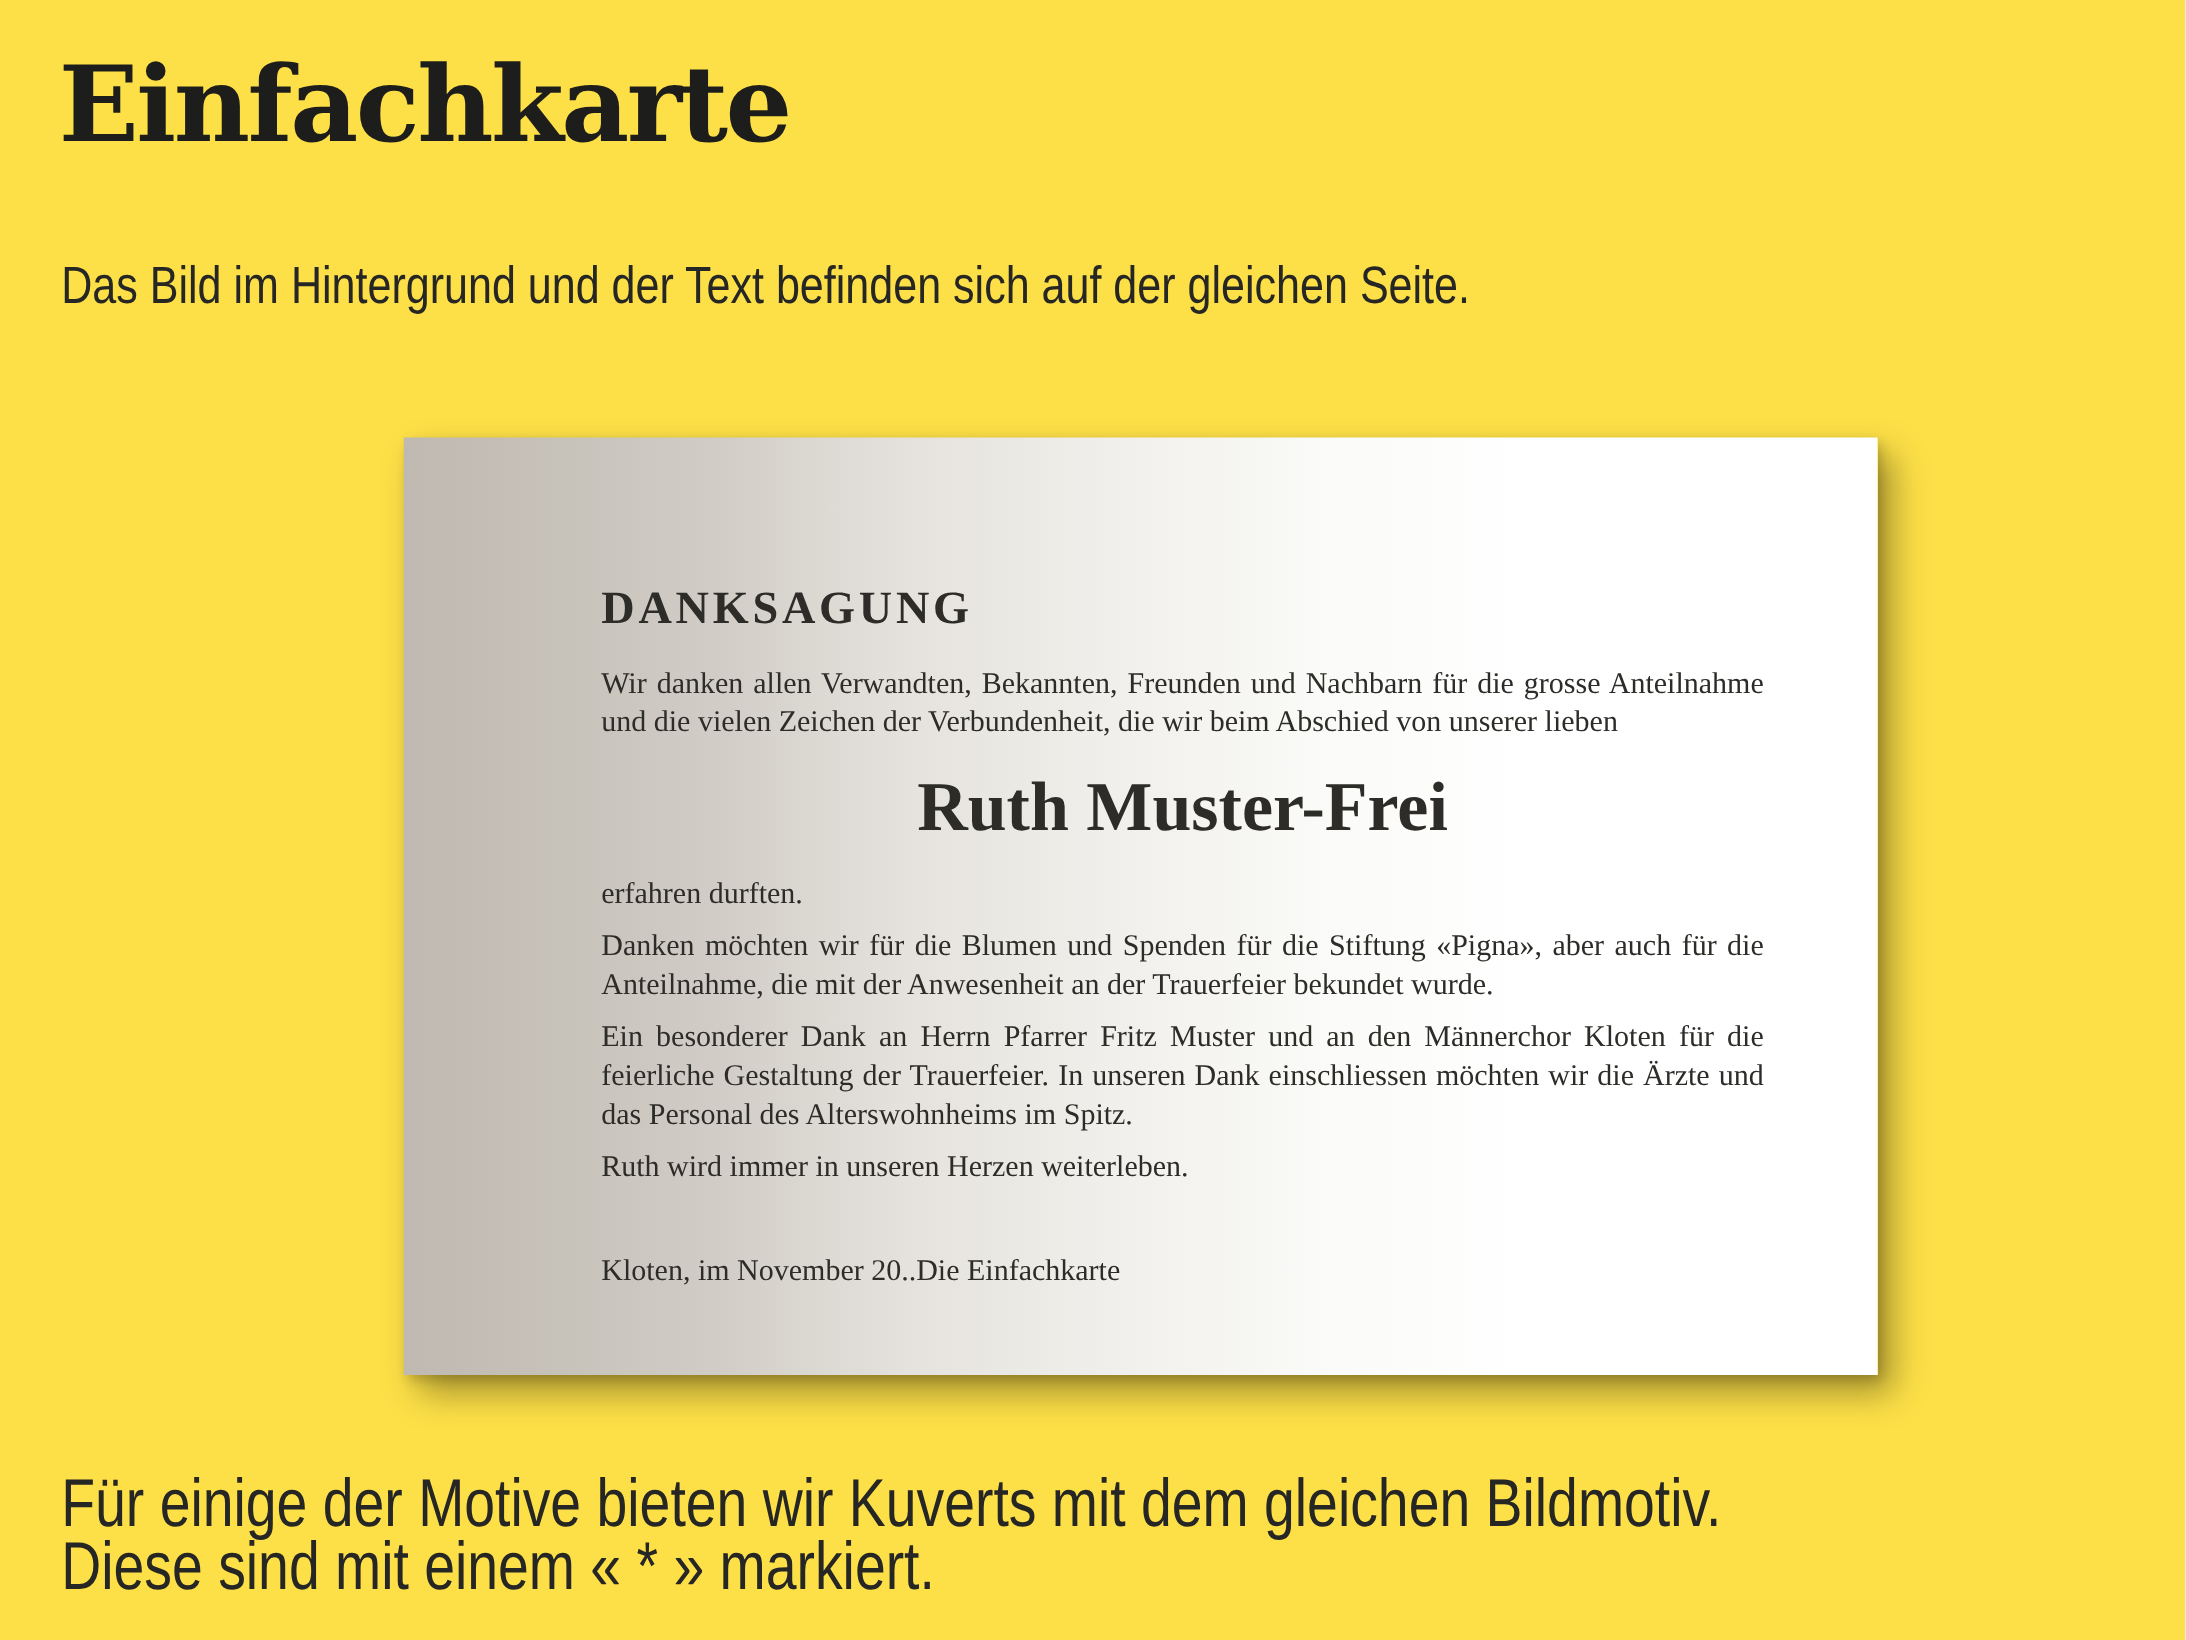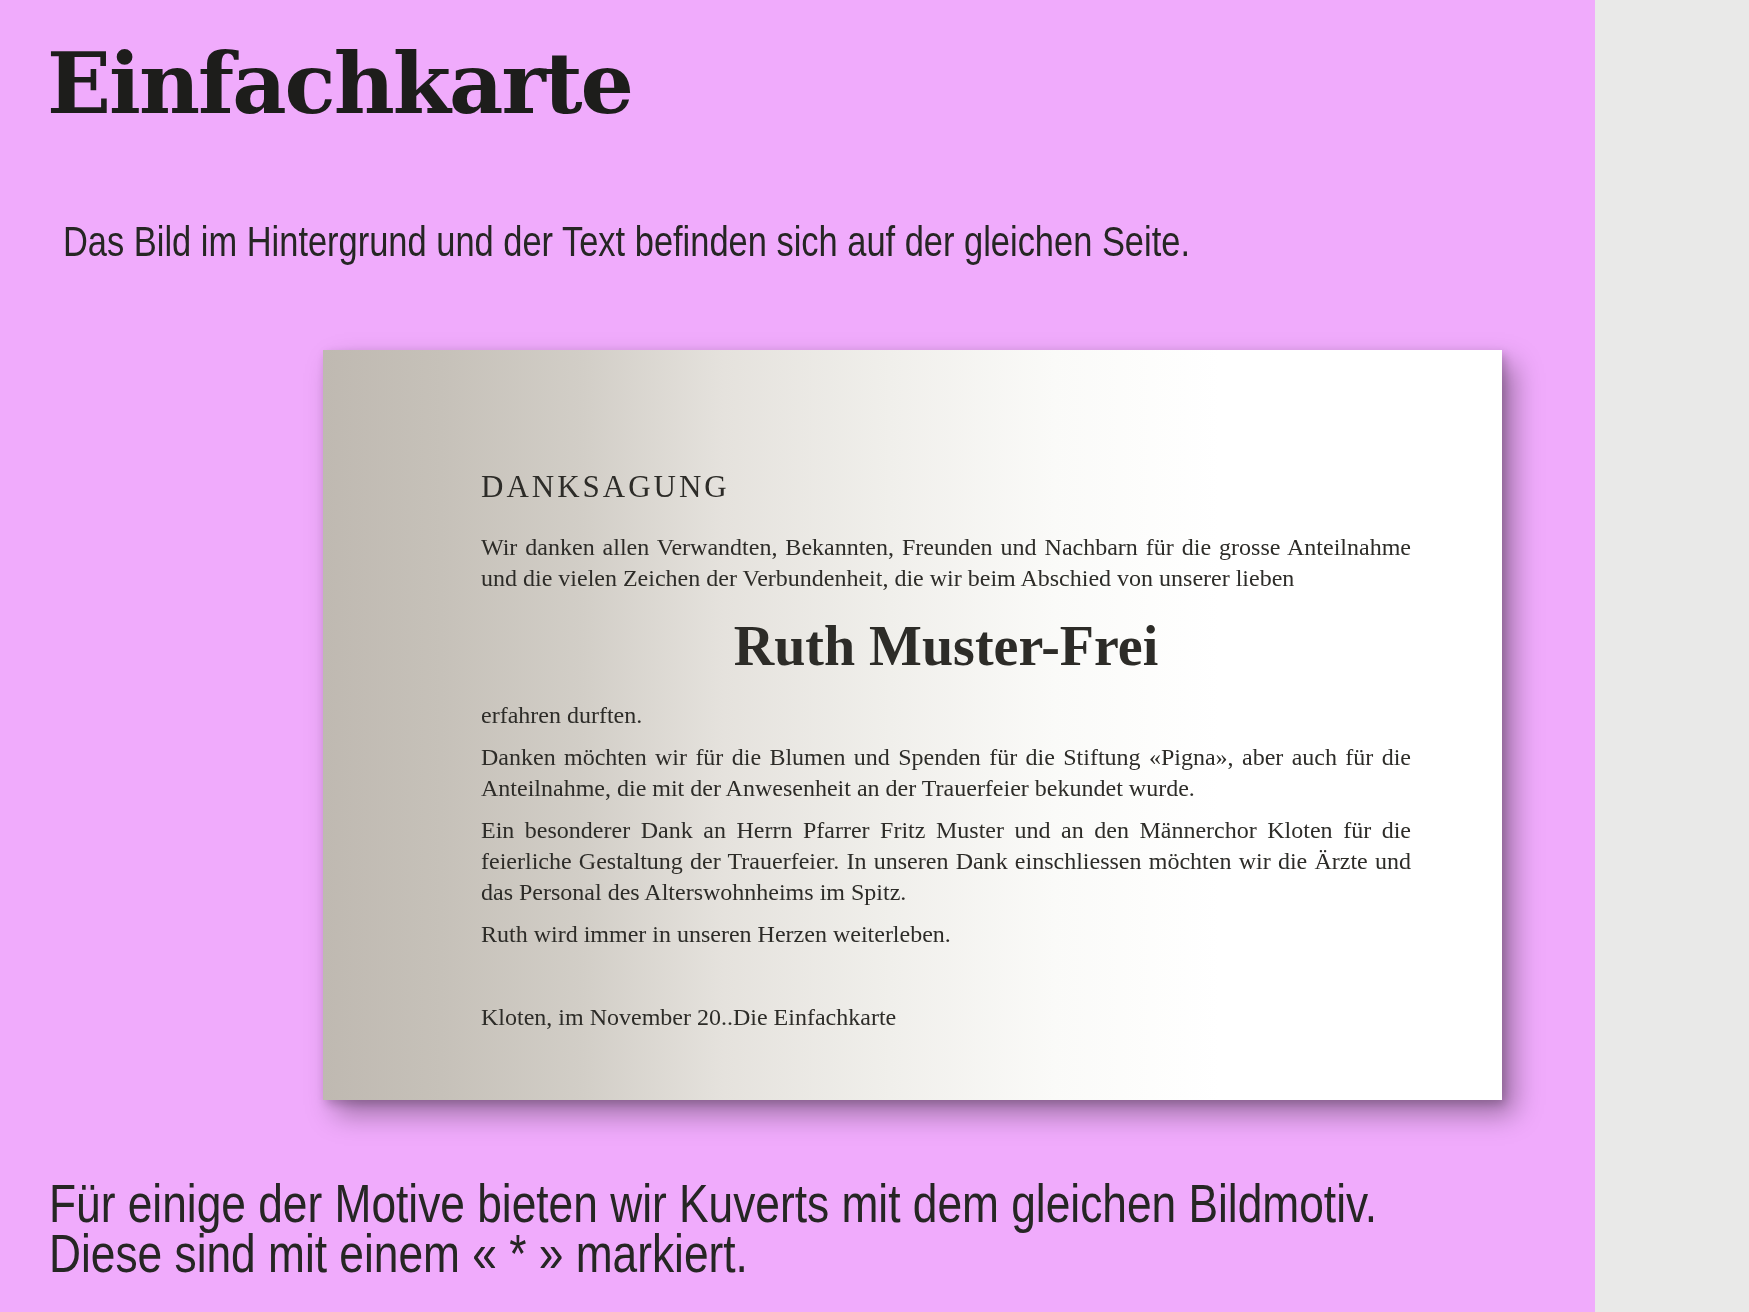--- a/index.html
+++ b/index.html
@@ -1,32 +1,32 @@
 <!DOCTYPE html>
 <html><head>
 <meta charset="utf-8">
 <style>
   html,body{margin:0;padding:0;background:#e9e9e8;}
   .page{
     position:relative;
-    width:1595px;height:1312px;
-    background:#f0abfc;
+    width:1748px;height:1312px;
+    background:#fde047;
     overflow:hidden;
     font-family:"Liberation Sans",sans-serif;
   }
   .page-title{
     position:absolute;left:47px;top:34px;margin:0;
     font-family:"DejaVu Serif",serif;
     font-weight:700;
     font-size:84px;
     letter-spacing:-2px;
     color:#1d1d1b;
   }
   .subtitle{
-    position:absolute;left:49px;top:204px;margin:14px;
+    position:absolute;left:49px;top:204px;margin:0;
     font-size:42px;color:#262624;
   }
   .condensed{
     display:inline-block;
     transform:scaleX(.82);
     transform-origin:0 50%;
     white-space:nowrap;
   }
   .card{
     position:absolute;left:323px;top:350px;
@@ -36,23 +36,23 @@
       #f0efeb 48%, #fafaf8 62%, #ffffff 76%, #ffffff 100%);
     box-shadow: 12px 14px 26px rgba(0,0,0,.35), 3px 4px 9px rgba(0,0,0,.18);
   }
   .card-text{
     position:absolute;left:158px;top:118px;right:91px;
     font-family:"Liberation Serif","DejaVu Serif",serif;
     font-size:24px;line-height:31px;
     color:#2d2c28;
   }
   .card-heading{
-    font-size:31px;line-height:38px;
+    font-size:37px;line-height:38px;
     letter-spacing:3px;
-    font-weight:400;
+    font-weight:700;
     margin:0 0 26px 0;
   }
   .card-text p{margin:0 0 11px 0;font-family:Liberation Serif, serif;}
   .just{text-align:justify;}
   .card-name{
     font-size:56px;line-height:48px;
     font-weight:700;
     text-align:center;
     margin:28px 0 30px 0;
   }

